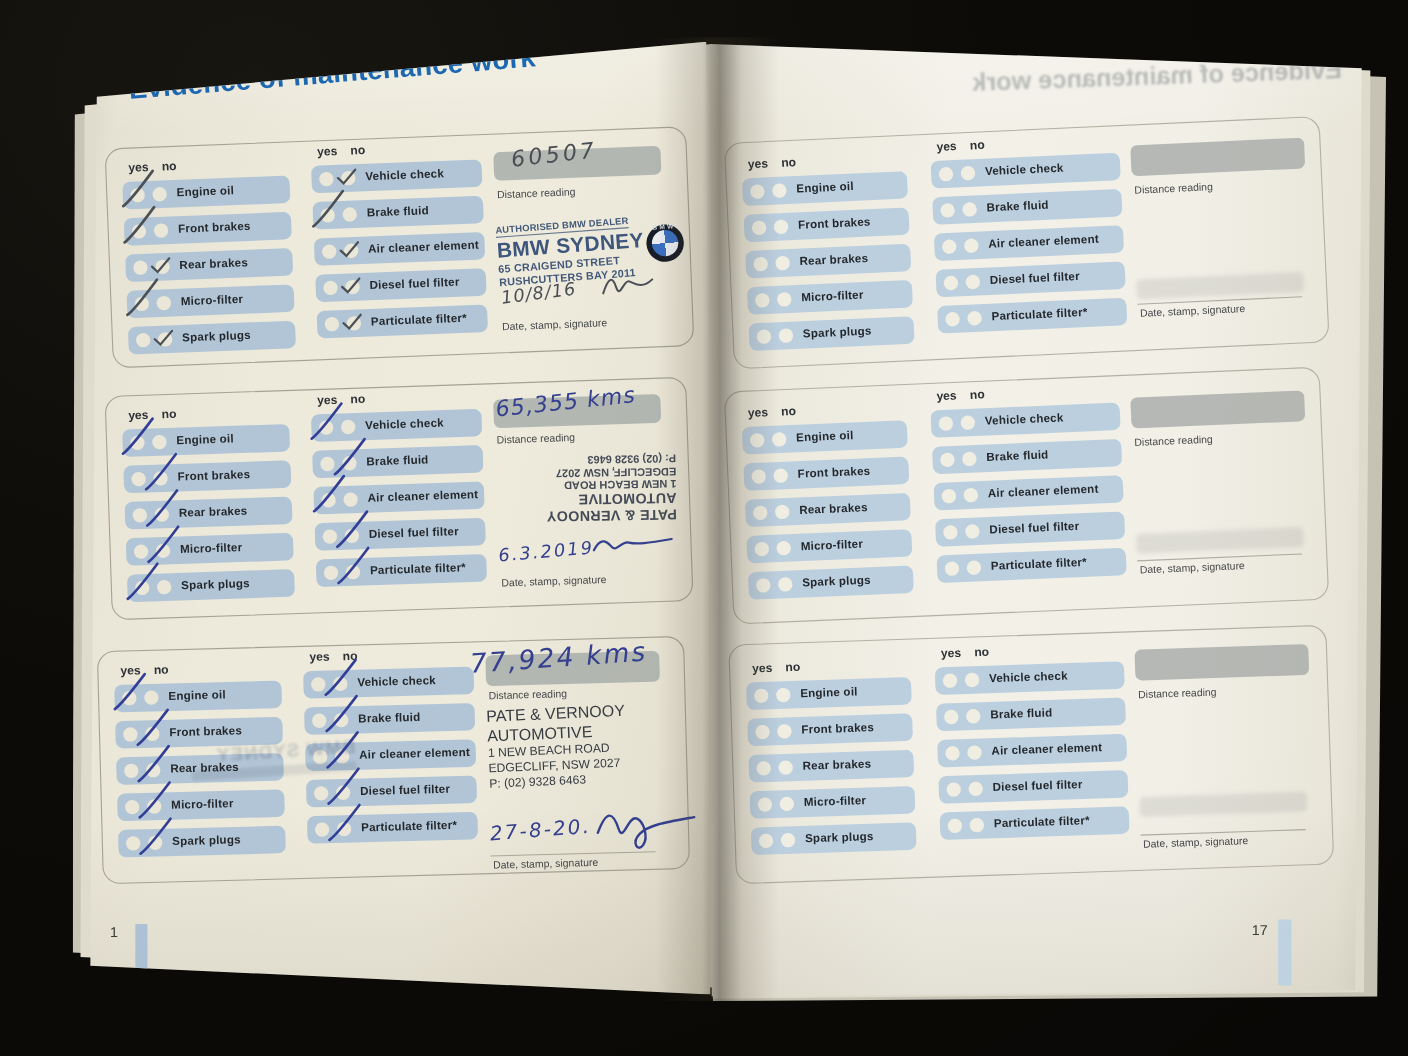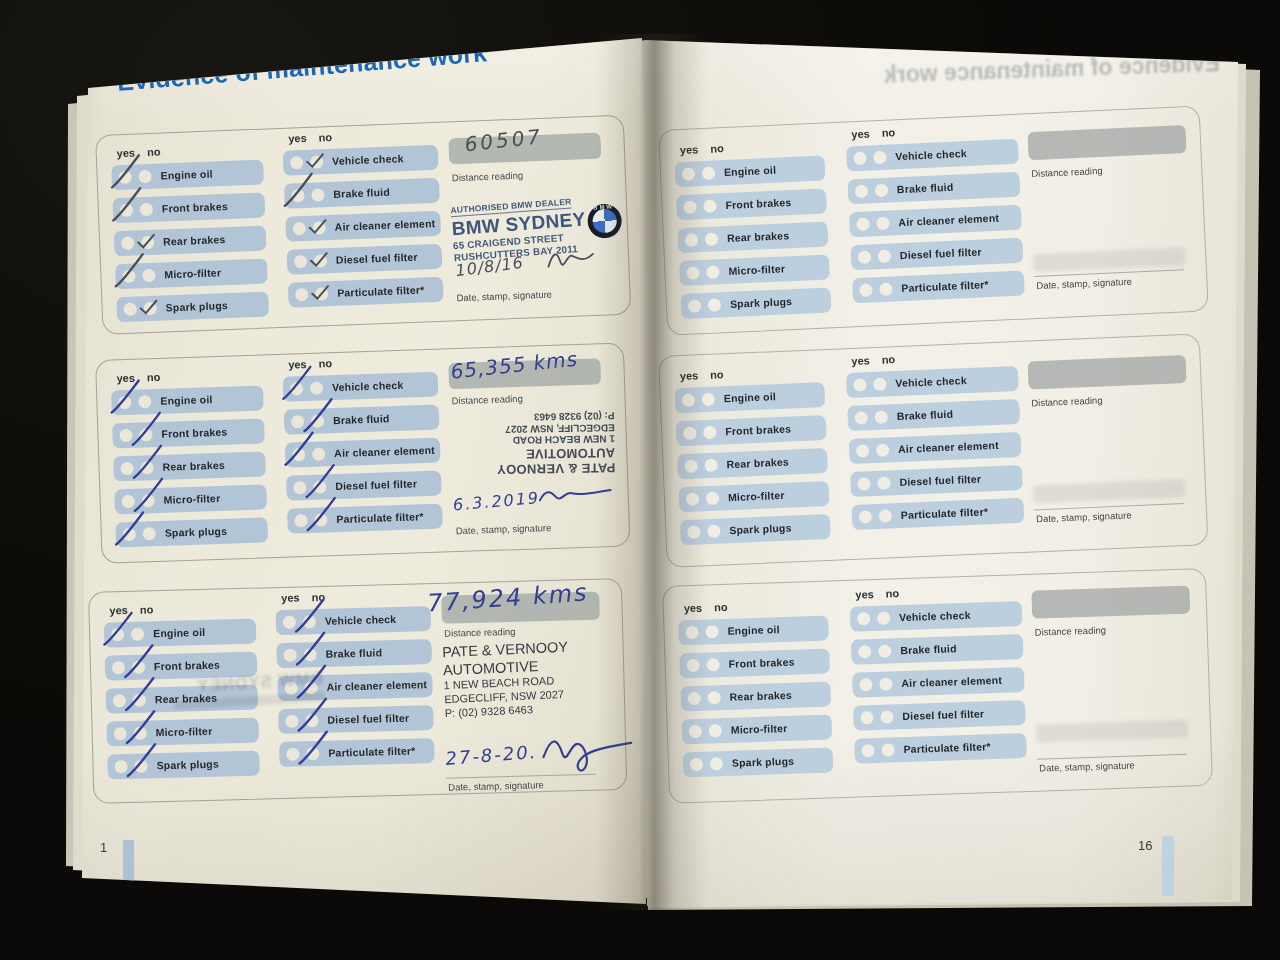--- a/index.html
+++ b/index.html
@@ -671,17 +671,17 @@
     </div>
     <div class="stampcol" style="left:368px;top:8px;">
       <div class="distbox" style="top:8px;"></div>
       <div class="smalllabel" style="top:44px;">Distance reading</div>
       <div class="ghostblob" style="top:142px;"></div>
       <div class="hrline" style="top:176px;"></div>
       <div class="smalllabel" style="top:180px;">Date, stamp, signature</div>
     </div>
   </div>
 
-  <div class="abs pagenum" style="left:494px;top:806px;">16</div>
+  <div class="abs pagenum" style="left:494px;top:806px;">17</div>
   <div class="numbar barR"></div>
 </div>
 
 <div class="abs gutter"></div>
 
 </body></html>

